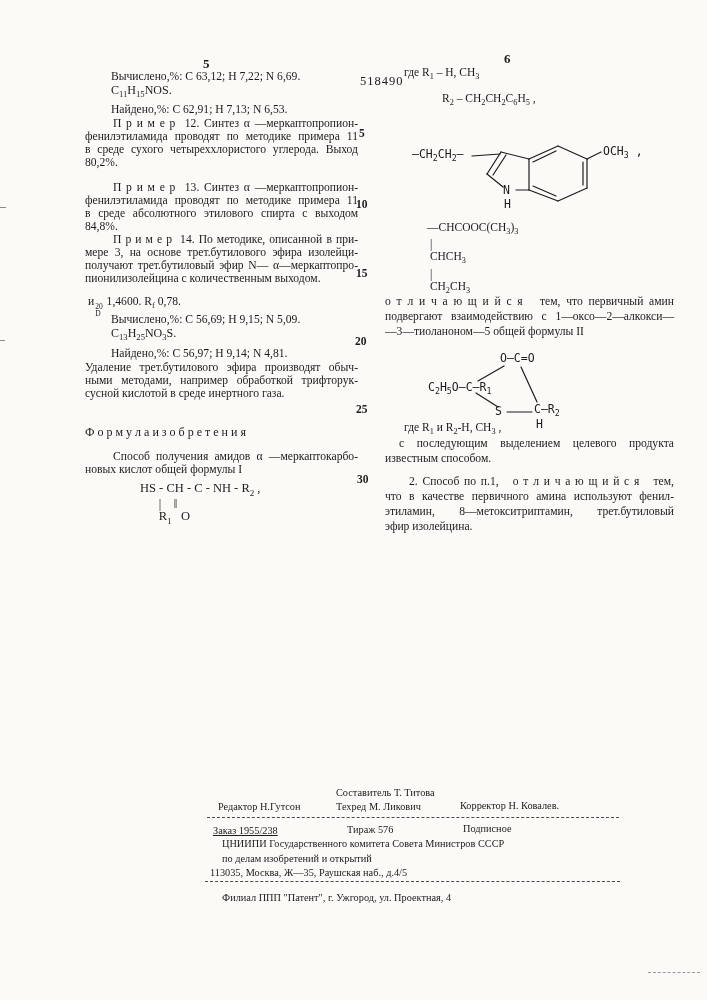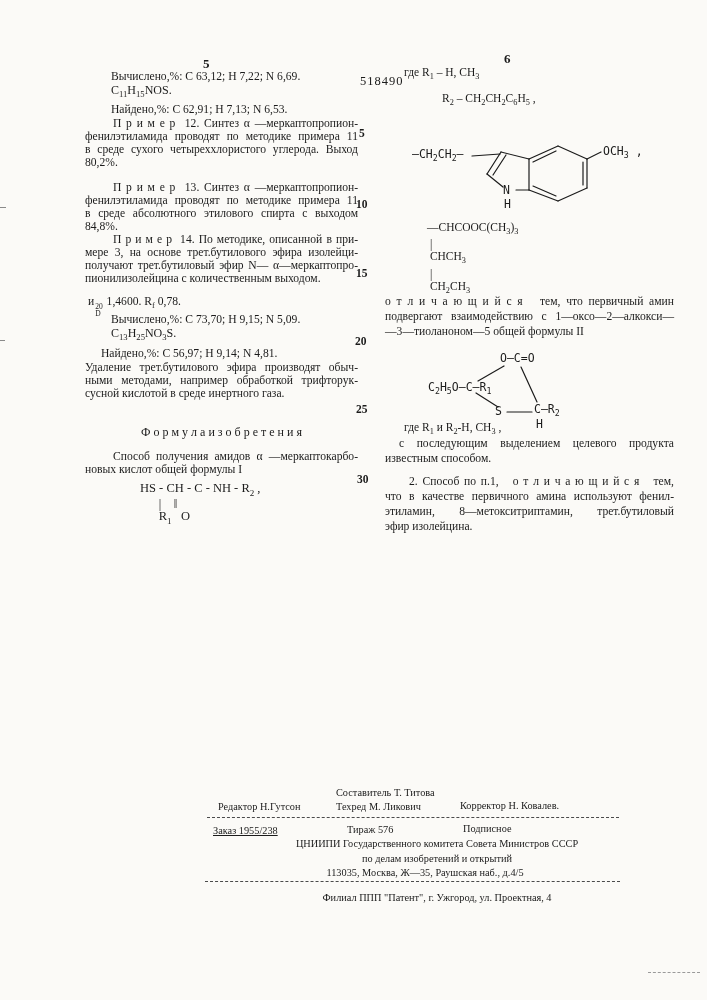--- a/index.html
+++ b/index.html
@@ -8,21 +8,21 @@
     background:#fbfaf7;color:#1b1b1b;overflow:hidden;
     font-family:"Liberation Serif", serif;
   }
   .abs{position:absolute;}
   .serif{font-family:"Liberation Serif", serif;font-size:11.6px;line-height:13px;}
   .mono{font-family:Liberation Serif, serif;font-size:11.5px;line-height:12px;}
   .para .ln{white-space:pre-wrap;}
   .para .ln:first-child{text-indent:var(--ind,0);}
   .jl{text-align:justify;text-align-last:justify;}
   .rcol{line-height:15px;}
-  .center{text-align:center;}
+  .center{}
   .pagenum{font-size:13px;font-weight:700;}
   .patno{font-size:12.5px;letter-spacing:1px;}
   .lineno{font-size:11.5px;font-weight:700;font-family:"Liberation Serif",serif;}
   .formula{white-space:pre;}
   .vs{display:inline-flex;flex-direction:column;align-items:flex-start;
       font-size:7.5px;line-height:6.5px;vertical-align:-4px;margin:0 1px;}
   .footer{font-size:10.3px;line-height:12px;}
   .dash{border-top:1px dashed #4a4a4a;height:0;}
   .mark{border-top:1px solid #8a8a8a;height:0;}
   svg line{stroke:#1b1b1b;stroke-width:1.2;stroke-linecap:round;}
@@ -66,23 +66,23 @@
       <div class="ln jl">мере 3, на основе трет.бутилового эфира изолейци-</div>
       <div class="ln jl">получают трет.бутиловый эфир N— α—меркаптопро-</div>
       <div class="ln">пионилизолейцина с количественным выходом.</div>
     </div>
 
   <div class="abs serif" style="left:88px;top:295px;"><span>и</span><span class="vs">
         <span>20</span>
         <span>D</span>
       </span><span> 1,4600. </span><span>R</span><sub>f</sub><span> 0,78.</span></div>
 
-  <div class="abs serif" style="left:111px;top:313px;">Вычислено,%: С 73,70;  Н 9,15;  N 5,09.</div>
+  <div class="abs serif" style="left:111px;top:313px;">Вычислено,%: С 56,69;  Н 9,15;  N 5,09.</div>
   <div class="abs mono" style="left:111px;top:327px;font-size:12px;">C<sub>13</sub>H<sub>25</sub>NO<sub>3</sub>S.</div>
-  <div class="abs serif" style="left:101px;top:347px;">Найдено,%: С 56,97;  Н 9,14;  N 4,81.</div>
+  <div class="abs serif" style="left:111px;top:347px;">Найдено,%: С 56,97;  Н 9,14;  N 4,81.</div>
 
   <div class="abs serif para" style="left:85px;top:361px;width:273px;--ind:0px;">
       <div class="ln jl">Удаление трет.бутилового эфира производят обыч-</div>
       <div class="ln jl">ными методами, например обработкой трифторук-</div>
       <div class="ln">сусной кислотой в среде инертного газа.</div>
     </div>
 
   <div class="abs serif center" style="left:85px;top:426px;width:273px;font-size:12px;">Ф о р м у л а   и з о б р е т е н и я</div>
 
   <div class="abs serif para" style="left:85px;top:450px;width:273px;--ind:28px;">

